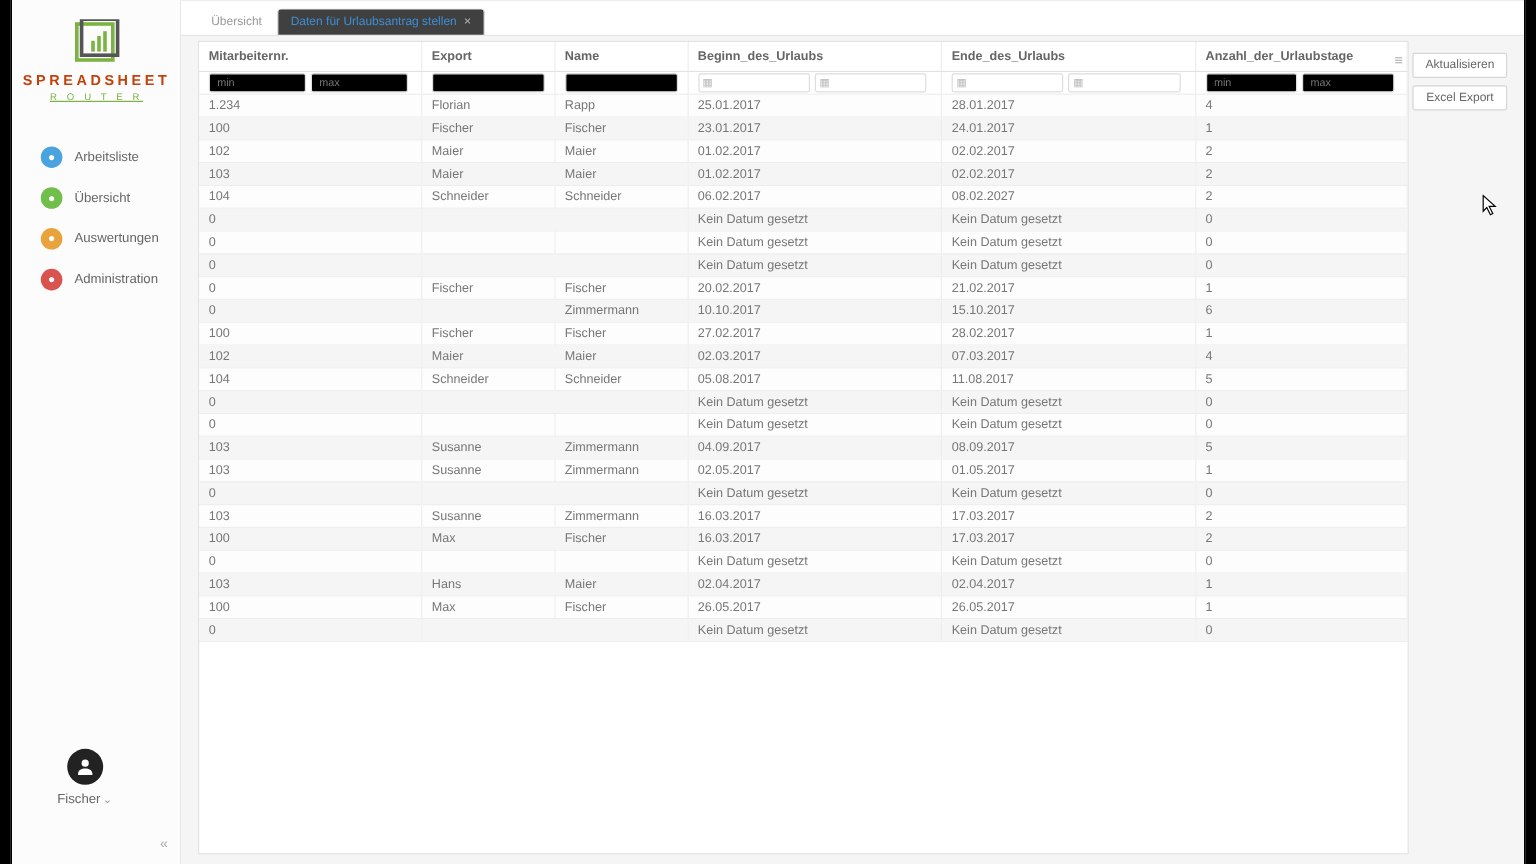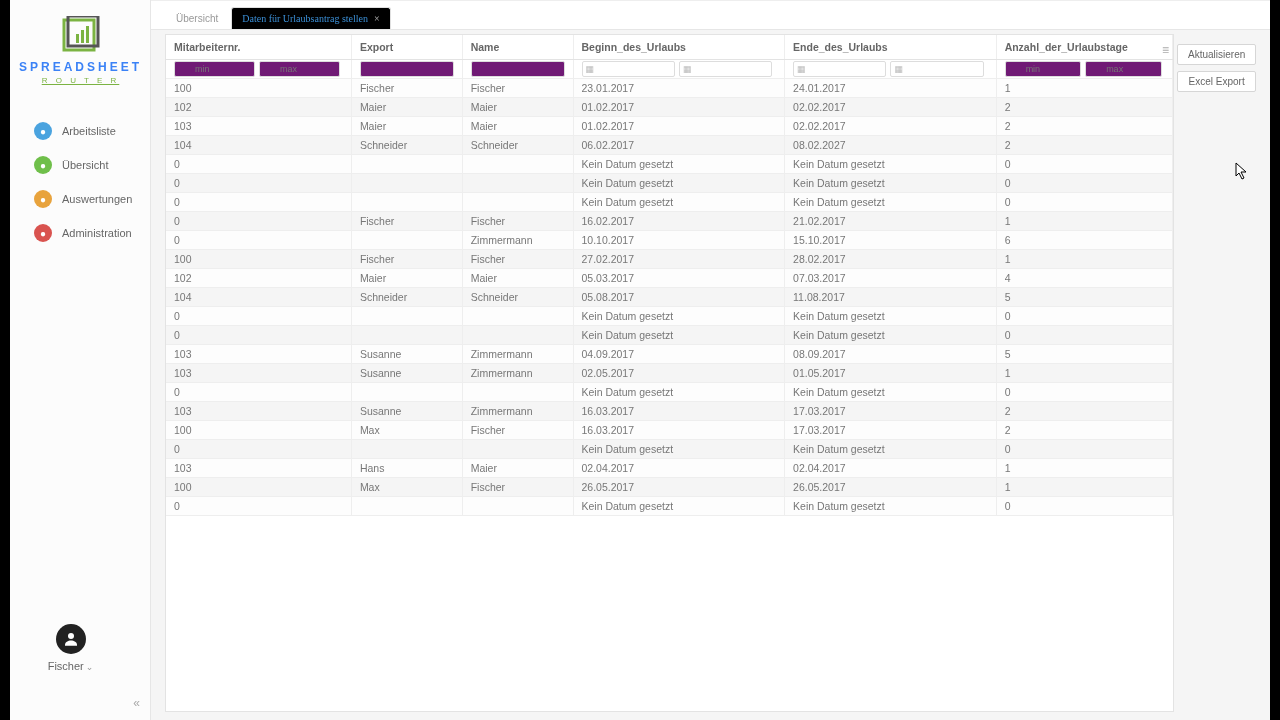--- a/index.html
+++ b/index.html
@@ -5,21 +5,21 @@
   * { box-sizing: border-box; margin: 0; padding: 0; }
   html, body { width: 1280px; height: 720px; overflow: hidden; font-family: Arial, Helvetica, sans-serif; font-size: 11px; color: #555; background:#000; }
   .app { position:absolute; left:9px; top:0; width:1262px; height:720px; background:#fff; border-left:1px solid #000; border-right:1px solid #000;}
   
   
   .sidebar { position:absolute; left:0; top:0; width:141px; height:720px; background:#fcfcfc; border-right:1px solid #e6e6e6;}
   .logo-wrap { width:141px; height:100px; display:flex; align-items:center; justify-content:center; }
   .logo { display:flex; flex-direction:column; align-items:center; gap:4px;}
   .logo-mark { width:46px; height:40px; position:relative; }
   .logo-mark svg { width:46px; height:40px; }
-  .logo-word1 { font-size:12px; letter-spacing:3px; font-weight:bold; color:#3b82f6; }
+  .logo-word1 { font-size:12px; letter-spacing:3px; font-weight:bold; color:#c2410c; }
   .logo-word2 { font-size:8px; letter-spacing:3px; color:#7bb342; margin-top:-2px;text-decoration:underline;}
   
   .nav { margin-top:14px; }
   .nav-item { display:flex; align-items:center; height:34px; padding-left:24px; gap:10px; cursor:pointer; color:#666; font-size:11px;}
   .nav-icon { width:18px; height:18px; border-radius:50%; display:flex; align-items:center; justify-content:center; font-size:10px; color:#fff; }
   .ic-blue { background:#4aa3df; }
   .ic-green { background:#6fbf4a; }
   .ic-orange{ background:#e8a33d; }
   .ic-red { background:#d9534f; }
 
@@ -28,37 +28,37 @@
   .avatar svg{ width:18px; height:18px; fill:#fff;}
   .user-name { font-size:11px; color:#666; }
   .user-name .chev { font-size:9px; margin-left:2px; color:#999;}
   .collapse-toggle { position:absolute; right:10px; bottom:10px; font-size:12px; color:#aaa; cursor:pointer;}
   
   
   .main { position:absolute; left:141px; top:0; right:0; height:720px; background:#f5f5f5; }
   .tabs-bar { height:30px; background:#fff; border-bottom:1px solid #e6e6e6; display:flex; align-items:stretch; padding-left:14px; padding-top:6px; border-top:1px solid #eee;}
   .tab { padding:0 10px; font-size:10px; line-height:22px; color:#888; border:1px solid transparent; border-bottom:none; border-radius:3px 3px 0 0; margin-right:2px; cursor:pointer; position:relative;}
   .tab.inactive { color:#999; }
-  .tab.active { color:#3b8fd6; border-color:#e0e0e0; background:#000000;font-family:Liberation Serif, serif; }
+  .tab.active { color:#3b8fd6; border-color:#e0e0e0; background:#404040; }
   .tab .close { margin-left:6px; color:#bbb; font-size:10px;}
   
   .content { position:absolute; left:14px; top:34px; right:0; bottom:8px; }
   .grid-wrap { position:absolute; left:0; top:0; width:1009px; bottom:0; border:1px solid #e3e3e3; background:#fff;}
   
   .right-buttons { position:absolute; left:1012px; top:10px; display:flex; flex-direction:column; gap:6px;}
   .btn { background:#fff; border:1px solid #d6d6d6; color:#666; font-size:10px; padding:4px 10px; border-radius:2px; cursor:pointer; white-space:nowrap;}
   
   
   table.grid { border-collapse:collapse; width:100%; table-layout:fixed; }
   table.grid th, table.grid td { border-bottom:1px solid #eee; padding:0 8px; text-align:left; font-size:10.5px; color:#777; height:19px; overflow:hidden; white-space:nowrap;}
   table.grid thead th { height:24px; background:#fff; border-bottom:1px solid #e3e3e3; border-right:1px solid #eee; color:#666; font-weight:bold;}
   .col-menu { position:absolute; right:4px; top:8px; font-size:12px; color:#aaa; cursor:pointer;}
   
   .filter-row td { padding:3px 6px; border-right:1px solid #eee;}
-  .filt { width:100%; border:1px solid #ddd; border-radius:2px; height:16px; font-size:9px; padding:0 20px; color:#bbb; background:#701a75;}
+  .filt { width:100%; border:1px solid #ddd; border-radius:2px; height:16px; font-size:9px; padding:0 6px; color:#bbb; background:#000000;}
   .filt.half { width:48%; }
   .filt-pair { display:flex; gap:4px;}
   .date-input { border:1px solid #ddd; border-radius:2px; height:16px; width:48%; font-size:9px; color:#bbb; display:flex; align-items:center; padding-left:3px;}
   .date-input span{ font-size:9px; color:#bbb;}
   
   table.grid tbody tr:nth-child(odd) td { background:#fdfdfd; }
   table.grid tbody tr:nth-child(even) td { background:#f5f5f5; }
   table.grid tbody td { border-right:1px solid #eee;}
   
   .cursor-fake { position:absolute; left:1070px; top:128px; font-size:14px; color:#000; pointer-events:none;}
@@ -178,20 +178,28 @@
                   <td>
                     <div class="filt-pair">
                       <input class="filt half" placeholder="min" style="">
                       <input class="filt half" placeholder="max" style="">
                     </div>
                   </td>
                 </tr>
               </thead>
               <tbody>
                 <tr>
+                  <td>1.234</td>
+                  <td>Florian</td>
+                  <td>Rapp</td>
+                  <td>25.01.2017</td>
+                  <td>28.01.2017</td>
+                  <td>4</td>
+                </tr>
+                <tr>
                   <td>100</td>
                   <td>Fischer</td>
                   <td>Fischer</td>
                   <td>23.01.2017</td>
                   <td>24.01.2017</td>
                   <td>1</td>
                 </tr>
                 <tr>
                   <td>102</td>
                   <td>Maier</td>
@@ -237,21 +245,21 @@
                   <td></td>
                   <td></td>
                   <td>Kein Datum gesetzt</td>
                   <td>Kein Datum gesetzt</td>
                   <td>0</td>
                 </tr>
                 <tr>
                   <td>0</td>
                   <td>Fischer</td>
                   <td>Fischer</td>
-                  <td>16.02.2017</td>
+                  <td>20.02.2017</td>
                   <td>21.02.2017</td>
                   <td>1</td>
                 </tr>
                 <tr>
                   <td>0</td>
                   <td></td>
                   <td>Zimmermann</td>
                   <td>10.10.2017</td>
                   <td>15.10.2017</td>
                   <td>6</td>
@@ -261,21 +269,21 @@
                   <td>Fischer</td>
                   <td>Fischer</td>
                   <td>27.02.2017</td>
                   <td>28.02.2017</td>
                   <td>1</td>
                 </tr>
                 <tr>
                   <td>102</td>
                   <td>Maier</td>
                   <td>Maier</td>
-                  <td>05.03.2017</td>
+                  <td>02.03.2017</td>
                   <td>07.03.2017</td>
                   <td>4</td>
                 </tr>
                 <tr>
                   <td>104</td>
                   <td>Schneider</td>
                   <td>Schneider</td>
                   <td>05.08.2017</td>
                   <td>11.08.2017</td>
                   <td>5</td>

